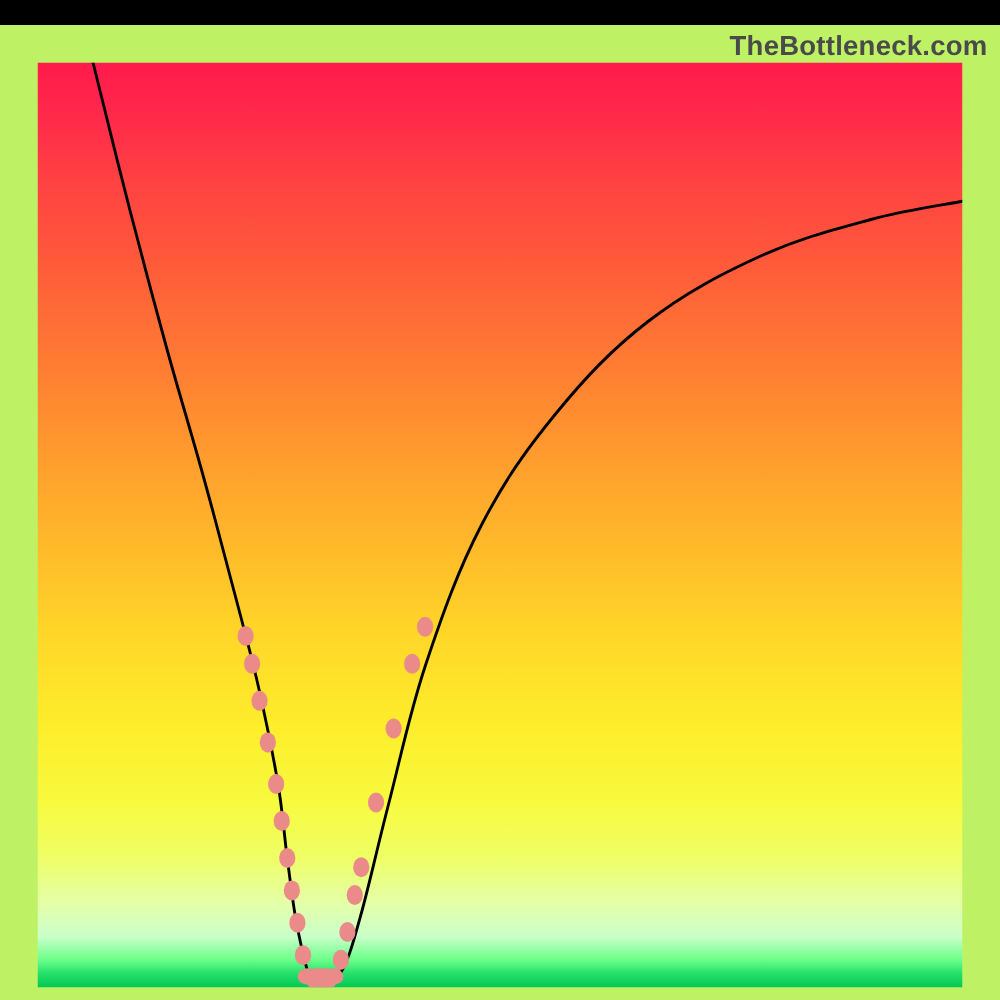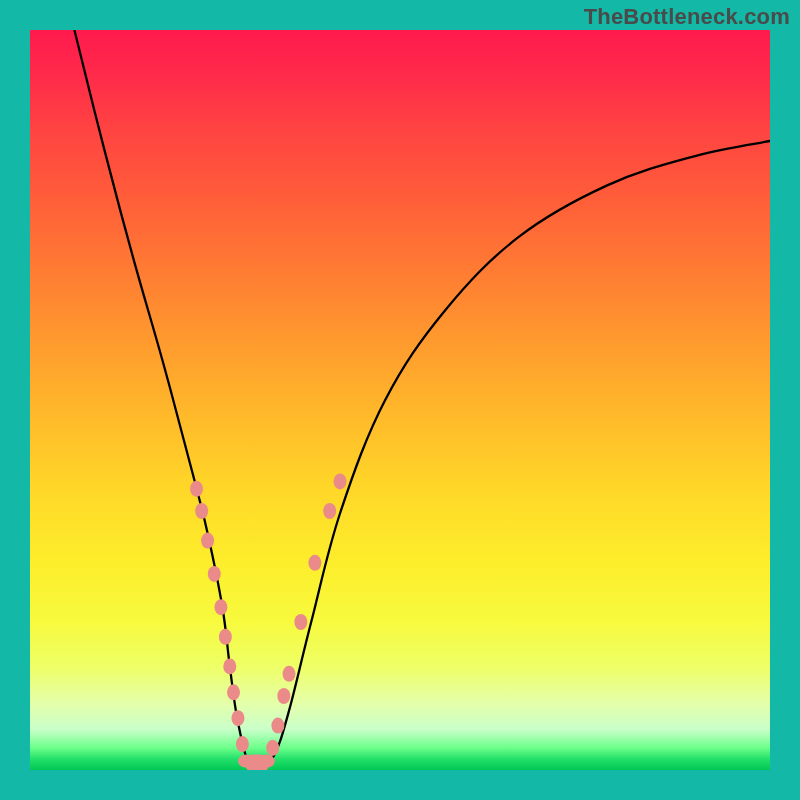--- a/index.html
+++ b/index.html
@@ -7,21 +7,22 @@
     padding: 0;
     width: 800px;
     height: 800px;
     overflow: hidden;
     background: #000;
     font-family: Arial, Helvetica, sans-serif;
   }
   .frame {
     position: absolute;
     inset: 0;
-    background: #14b8a6;
+    background: #bef264;
+    margin-top: 20px;
   }
   .plot {
     position: absolute;
     left: 30px;
     top: 30px;
     width: 740px;
     height: 740px;
     overflow: hidden;
   }
   .gradient {

